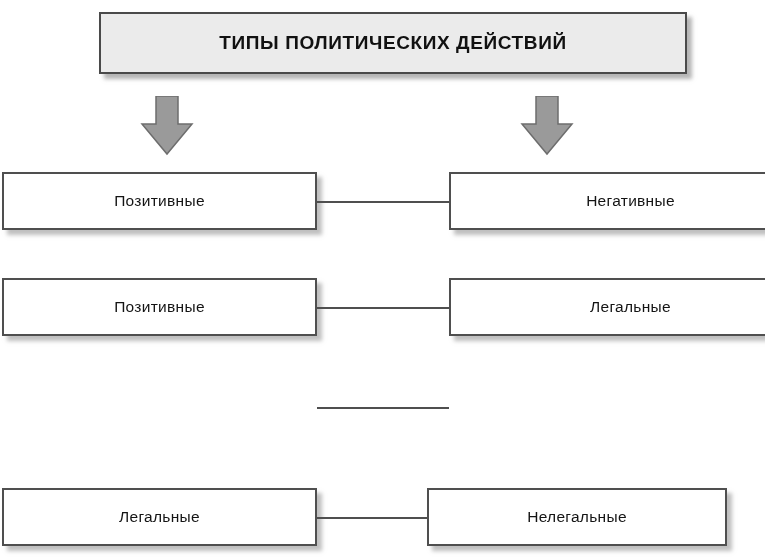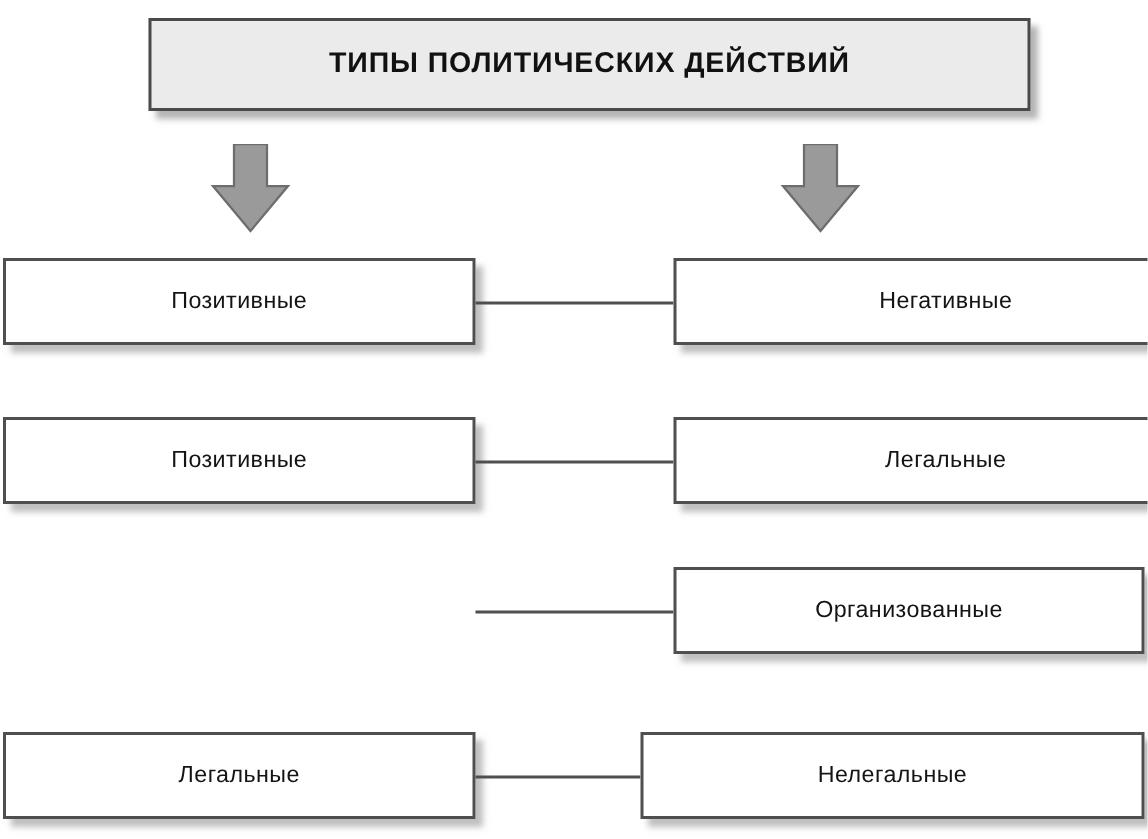--- a/index.html
+++ b/index.html
@@ -83,21 +83,21 @@
     font-size: 15.5px;
     color: #141414;
     text-align: center;
     letter-spacing: 0.3px;
   }
 
   .cell-left  { left: 2px;   width: 315px; }
   .cell-right { left: 449px; width: 363px; }
 
   
-  .row-4 .cell-right { left: 427px; width: 336px; }
+  .row-4 .cell-right { left: 427px; width: 300px; }
   .row-3 .cell-right { left: 449px; width: 314px; }
 
   
   .connector {
     position: absolute;
     top: 29px;
     height: 2px;
     background: #4f4f4f;
   }
   .row-1 .connector { left: 317px; width: 132px; }
@@ -140,23 +140,20 @@
       <span class="cell-text">Позитивные</span>
     </div>
     <div class="connector"></div>
     <div class="cell cell-right">
       <span class="cell-text">Легальные</span>
     </div>
   </div>
 
   <div class="row row-3">
     <div class="connector"></div>
-    <div class="cell cell-right">
-      <span class="cell-text">Организованные</span>
-    </div>
   </div>
 
   <div class="row row-4">
     <div class="cell cell-left">
       <span class="cell-text">Легальные</span>
     </div>
     <div class="connector"></div>
     <div class="cell cell-right">
       <span class="cell-text">Нелегальные</span>
     </div>

